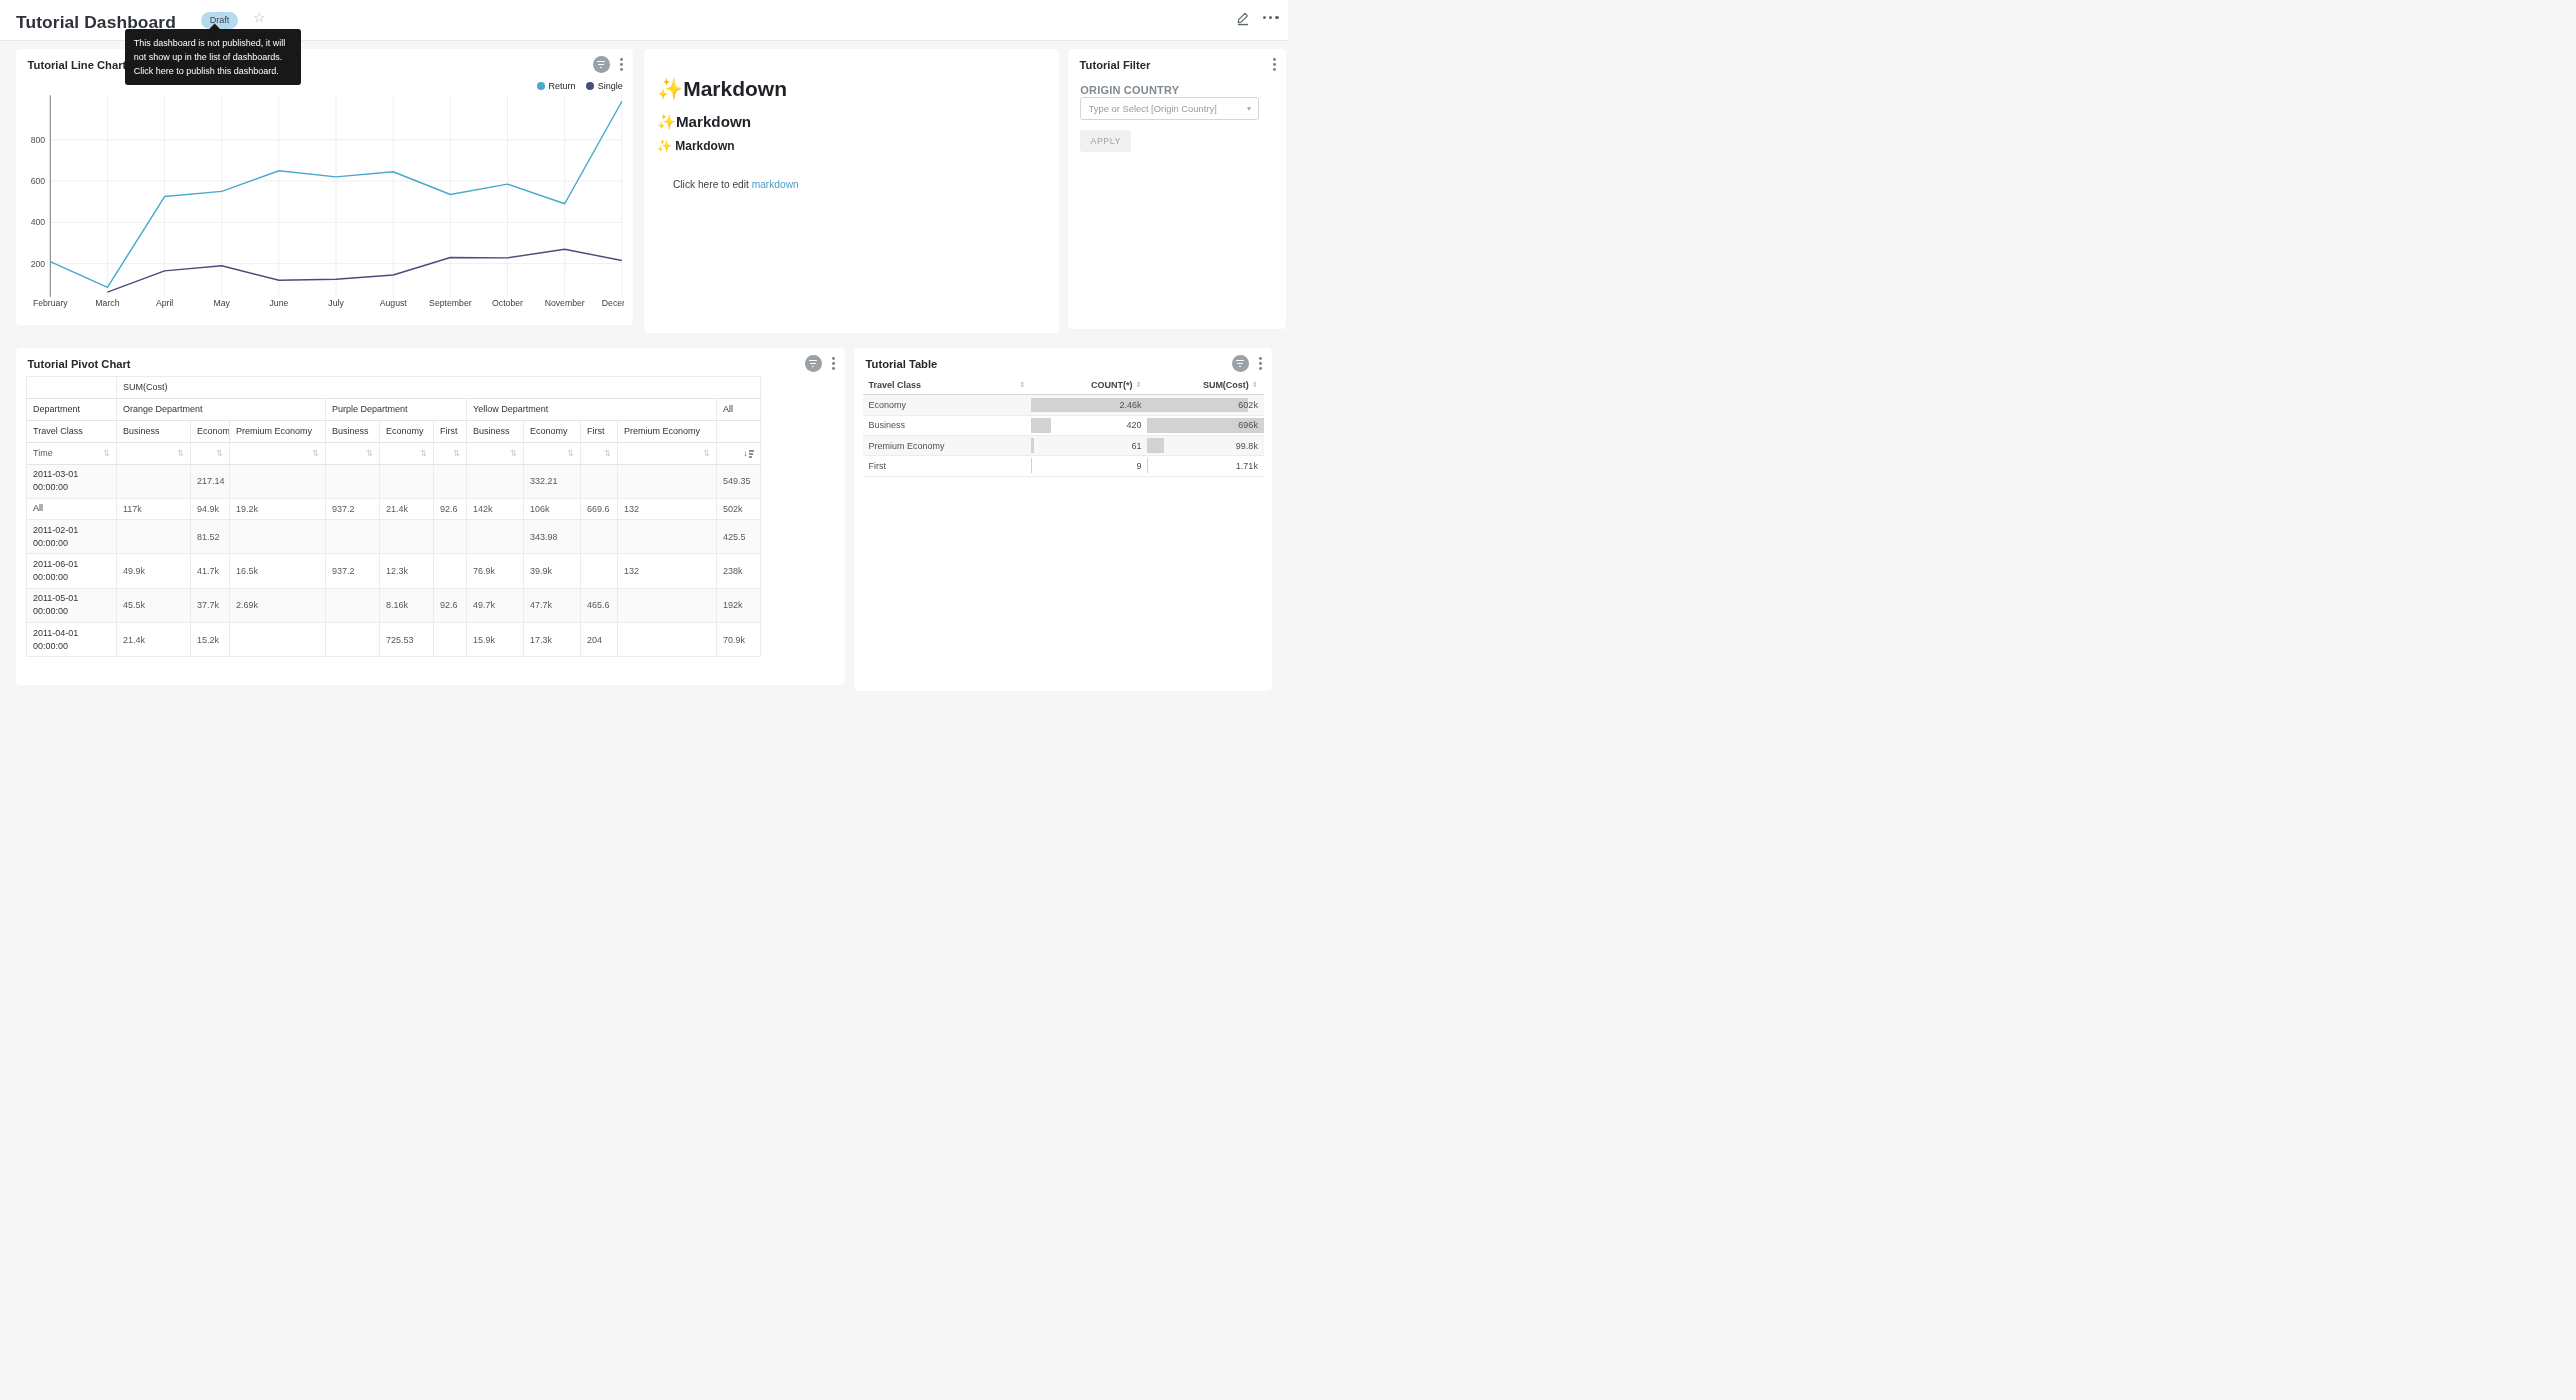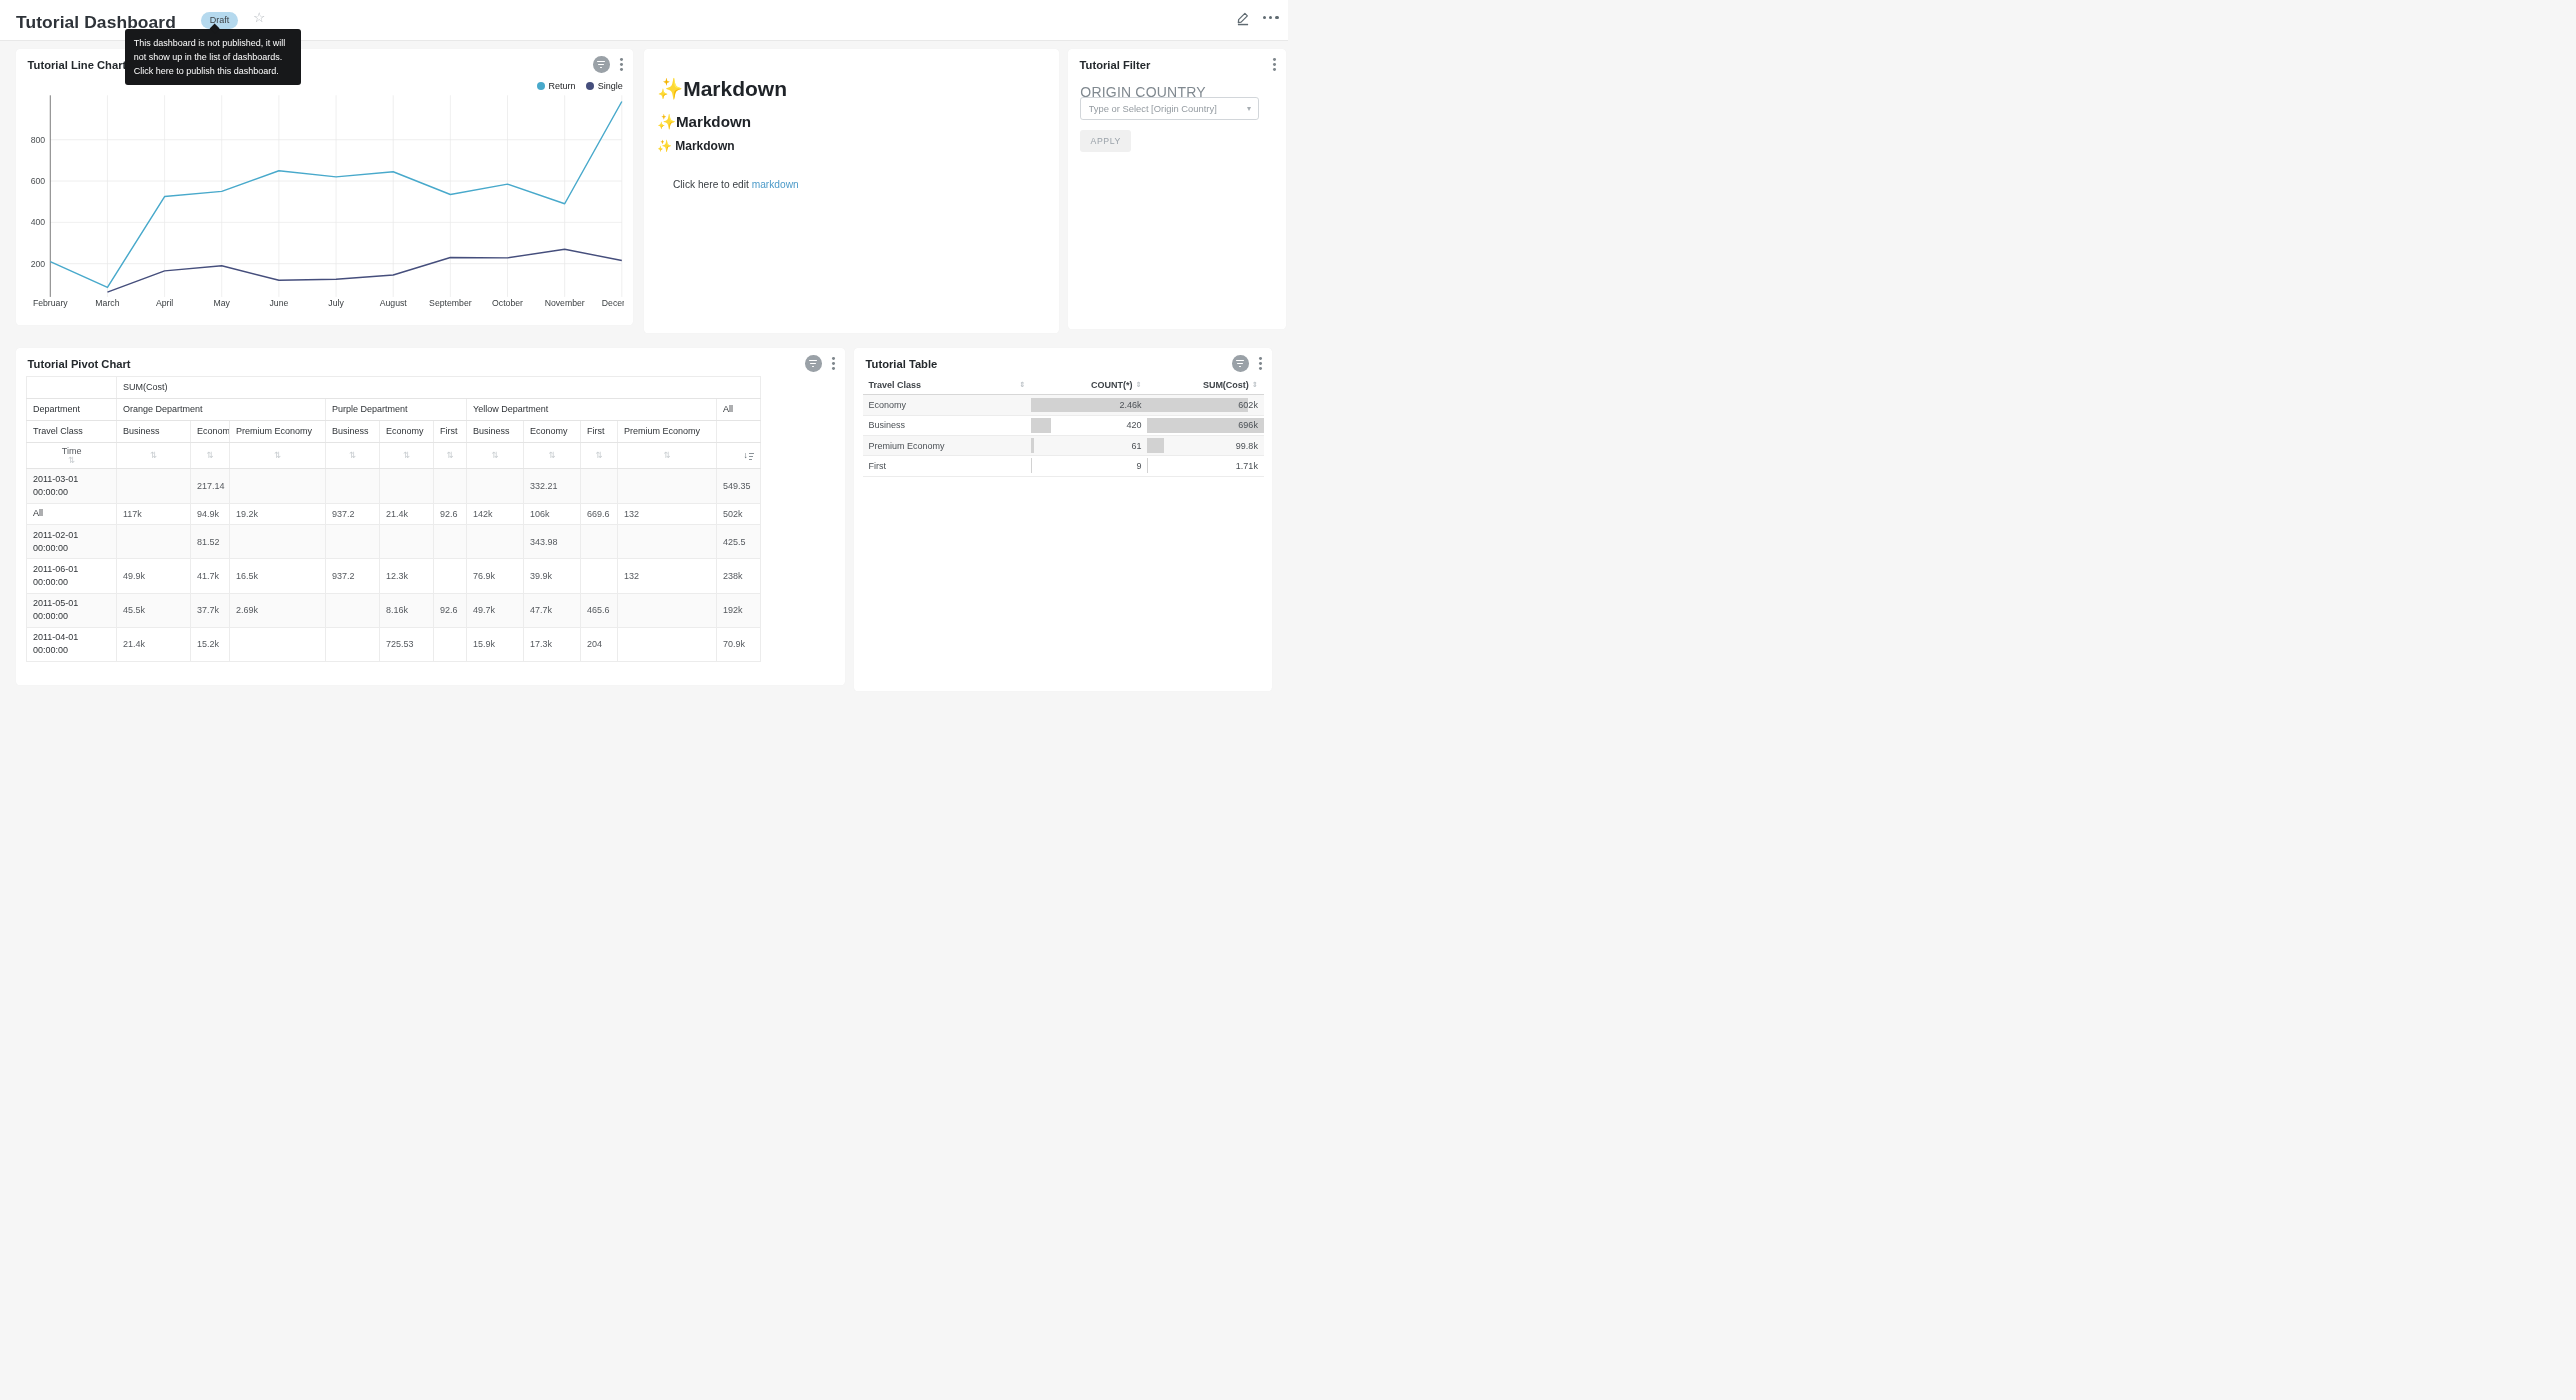--- a/index.html
+++ b/index.html
@@ -59,22 +59,22 @@
   #chart-svg { position:absolute; left:5.8px; top:41px; }
 
   
   .md-h1 { position:absolute; left:13px; top:27.6px;  font-size:21px; font-weight:600; color:#1f2328; }
   .md-h2 { position:absolute; left:13px; top:64px;  font-size:15.2px; font-weight:600; color:#1f2328; }
   .md-h3 { position:absolute; left:13px; top:90px; font-size:12px; font-weight:600; color:#1f2328; }
   .md-p  { position:absolute; left:13px; top:130px; font-size:10.2px; color:#3b4045;margin-left:16px; }
   .md-p a { color:#4d9bc9; text-decoration:none; cursor:pointer; }
 
   
-  .field-label { position:absolute; left:12.3px; top:35px; font-size:14px;
-    font-weight:400; color:#808990; letter-spacing:0.2px; }
+  .field-label { position:absolute; left:12.3px; top:35px; font-size:11px;
+    font-weight:700; color:#808990; letter-spacing:0.2px; }
   .select-box { position:absolute; left:12.3px; top:48px; width:179px; height:23px;
     border:0.7px solid #d2d6da; border-radius:2.9px; background:#fff; display:flex;
     align-items:center; padding:0 7.3px; cursor:pointer; }
   .select-box .ph { font-size:9.4px; color:#949ba1; flex:1; white-space:nowrap;
     overflow:hidden; }
   .select-box .caret { font-size:8px; color:#a7adb2; }
   .apply-btn { position:absolute; left:12.3px; top:81px; height:22px; padding:0 10.2px;
     background:#f0f0f0; border:none; border-radius:2.9px; font-size:8.7px;
     letter-spacing:0.6px; color:#9aa2a9; font-weight:500; cursor:default;
     font-family:inherit; }
@@ -86,21 +86,21 @@
   table.pivot td, table.pivot th { border:0.7px solid #ececec; padding:3.6px 5.8px;
     text-align:left; font-weight:400; color:#55595e; overflow:hidden;
     vertical-align:middle; }
   table.pivot tr.hrow td { background:#fff; color:#303438; font-weight:500;
     border-bottom:1.5px solid #e4e4e4; height:22px; }
   table.pivot tr.sortrow td { border-bottom:1.5px solid #e4e4e4; height:22px; }
   table.pivot tbody tr:nth-child(odd) td { background:#fafafa; }
   table.pivot td.rowlab { color:#303438; font-weight:500; line-height:1.45; }
   table.pivot tr.datarow td { height:30.5px; }
   table.pivot tr.allrow td { height:20.3px; }
-  .sortcell { display:flex; align-items:center; justify-content:space-between;flex-direction:column; }
+  .sortcell { display:flex; align-items:center; justify-content:space-between; }
   .sort-i { color:#c8cdd0; font-size:8.7px; line-height:1; cursor:pointer; }
   .sort-desc { display:flex; align-items:flex-start; gap:1.5px; cursor:pointer;
     justify-content:flex-end; width:100%; }
   .sort-desc .arr { color:#566067; font-size:8.7px; font-weight:700; line-height:1; }
   .sort-desc .bars { display:flex; flex-direction:column; gap:1.5px; padding-top:1.5px; }
   .sort-desc .bars i { display:block; height:1.5px; background:#8a9298; }
   .sort-desc .bars i:nth-child(1){ width:5.1px; } .sort-desc .bars i:nth-child(2){ width:3.6px; }
   .sort-desc .bars i:nth-child(3){ width:2.2px; }
 
   

